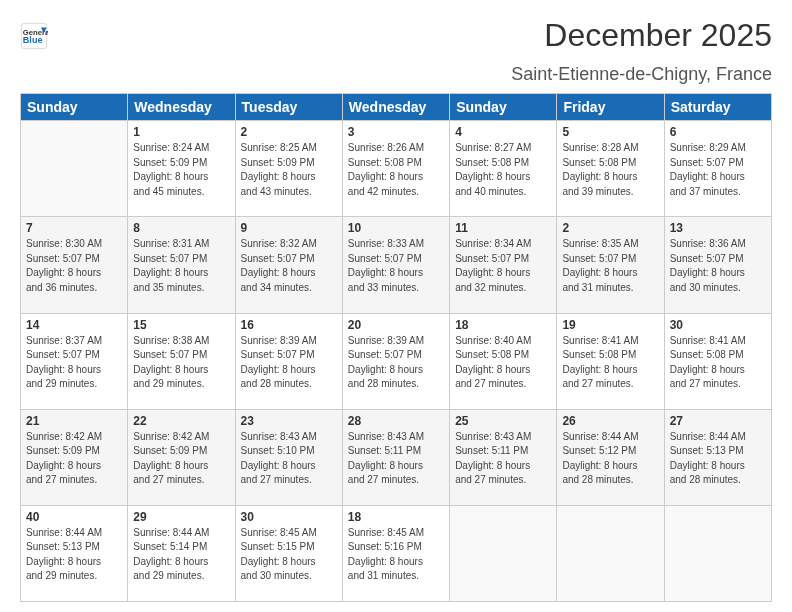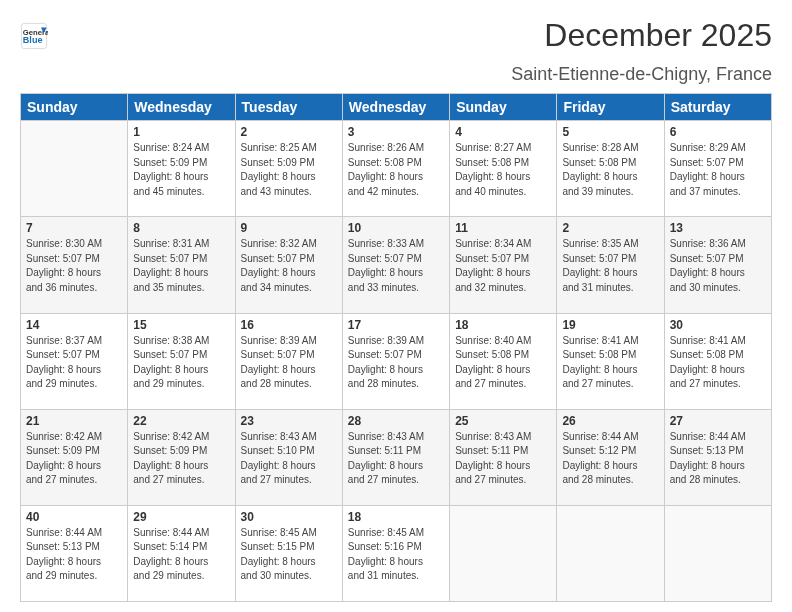--- a/index.html
+++ b/index.html
@@ -186,21 +186,21 @@
           </td>
           <td>
             <span class="day-number">15</span>
             <div class="day-info">Sunrise: 8:38 AM<br>Sunset: 5:07 PM<br>Daylight: 8 hours<br>and 29 minutes.</div>
           </td>
           <td>
             <span class="day-number">16</span>
             <div class="day-info">Sunrise: 8:39 AM<br>Sunset: 5:07 PM<br>Daylight: 8 hours<br>and 28 minutes.</div>
           </td>
           <td>
-            <span class="day-number">17</span>
+            <span class="day-number">20</span>
             <div class="day-info">Sunrise: 8:39 AM<br>Sunset: 5:07 PM<br>Daylight: 8 hours<br>and 28 minutes.</div>
           </td>
           <td>
             <span class="day-number">18</span>
             <div class="day-info">Sunrise: 8:40 AM<br>Sunset: 5:08 PM<br>Daylight: 8 hours<br>and 27 minutes.</div>
           </td>
           <td>
             <span class="day-number">19</span>
             <div class="day-info">Sunrise: 8:41 AM<br>Sunset: 5:08 PM<br>Daylight: 8 hours<br>and 27 minutes.</div>
           </td>

